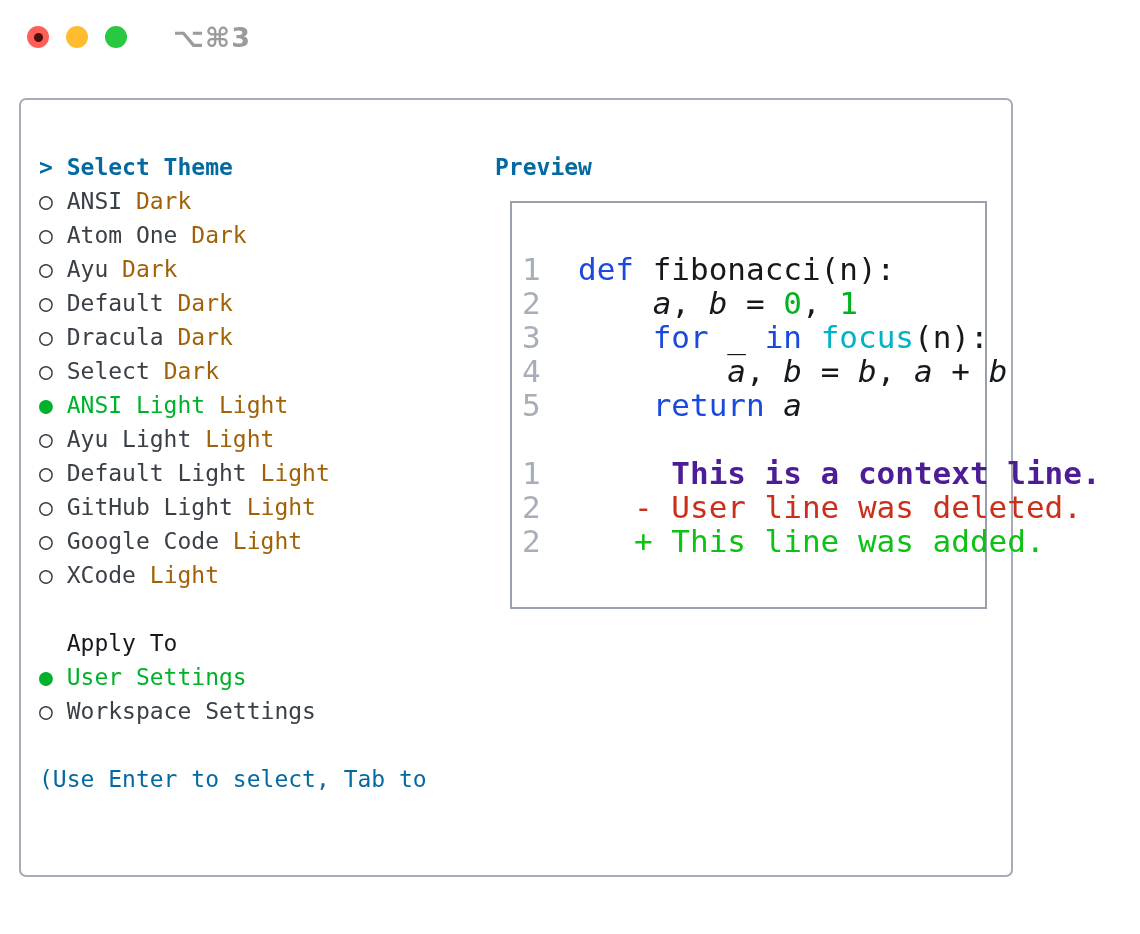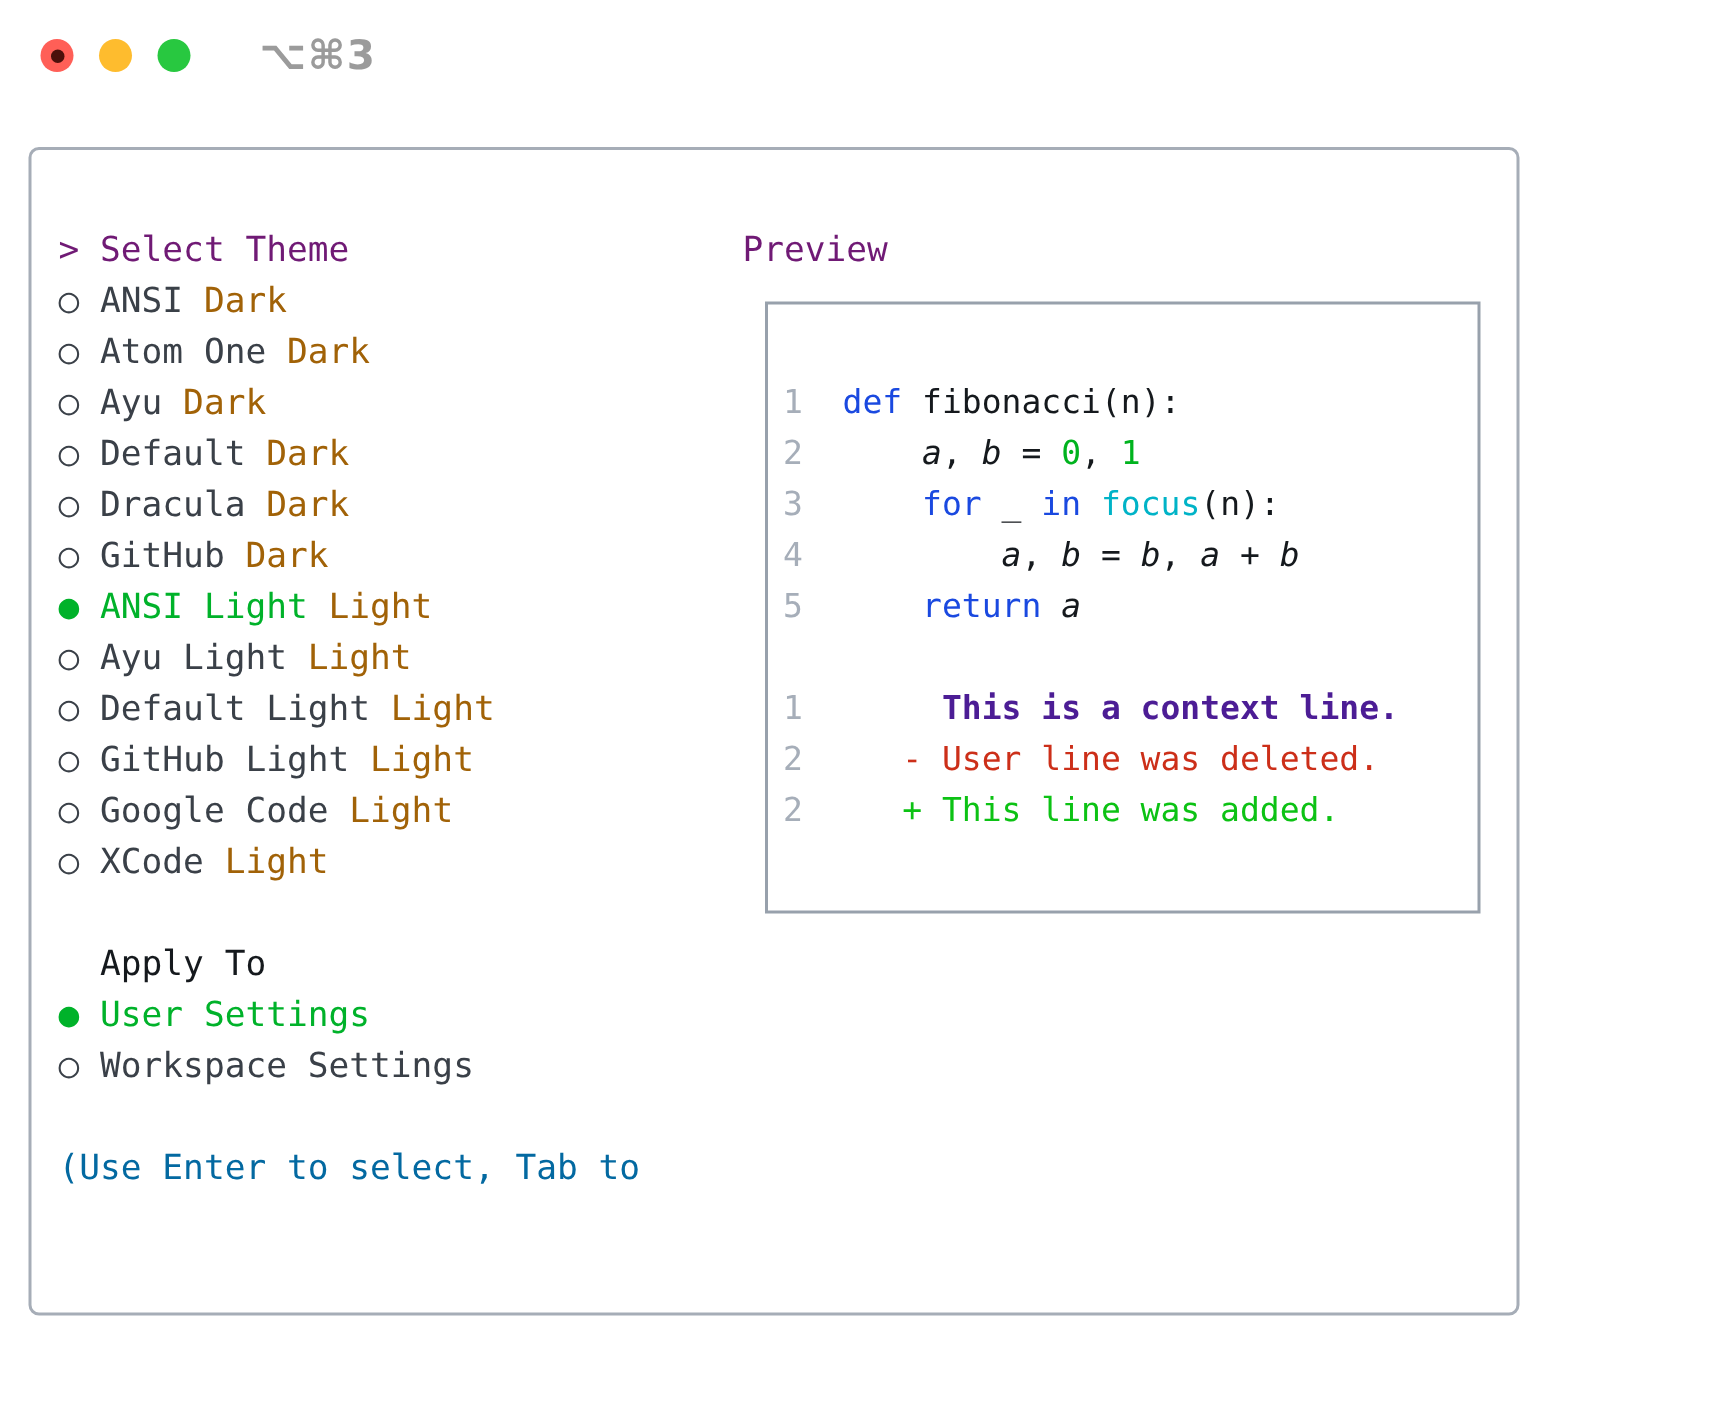--- a/index.html
+++ b/index.html
@@ -19,32 +19,32 @@
 
   .panel { position:absolute; left:19px; top:98px; width:994px; height:779px;
            border:2px solid #a6adb7; border-radius:7px; background:#fff; }
 
   .line { height:34px; line-height:34px; font-size:23px; white-space:pre; }
   .blank { height:34px; }
 
   .col-left  { position:absolute; left:18px; top:50px; }
   .col-right { position:absolute; left:474px; top:50px; width:505px; }
 
-  .header { font-weight:400; color:#701a75; }
+  .header { font-weight:700; color:#0369a1; }
   .subheader { color:#15191d; padding-left:2ch; }
   .pfx { display:inline-block; width:2ch; }
   .opt .nm { color:#3a4048; }
   .opt .vt { color:#a16207; }
   .opt.sel .nm { color:#00b22a; }
   .opt .pfx.on { color:#00b22a; }
   .help .line { color:#0369a1; }
 
   .preview-box { margin-top:17px; margin-left:15px; width:477px; height:408px;
                  border:2px solid #98a1ac; background:#fff; padding:49px 0 0 10px; }
-  .pline { height:34px; line-height:34px; font-size:22px; white-space:pre; }
+  .pline { height:34px; line-height:34px; font-size:31px; white-space:pre; }
   .ln { display:inline-block; width:3ch; color:#a6aeb9; }
   .pl { color:#15191d; }
   .kw { color:#1a49e0; }
   .bi { color:#00b3c7; }
   .nu { color:#00b31e; }
   .va { color:#15191d; font-style:italic; }
   .gy { color:#4c1d95;font-weight:bold; }
   .rd { color:#cc2f19; }
   .gn { color:#0cc214; }
 </style>
@@ -62,21 +62,21 @@
 
 <div class="panel">
   <div class="col-left">
     <div class="line header"><span class="pfx">&gt;</span><span>Select Theme</span></div>
     <div id="theme-list">
         <div class="line opt"><span class="pfx">○</span><span class="nm">ANSI</span><span class="vt"> Dark</span></div>
         <div class="line opt"><span class="pfx">○</span><span class="nm">Atom One</span><span class="vt"> Dark</span></div>
         <div class="line opt"><span class="pfx">○</span><span class="nm">Ayu</span><span class="vt"> Dark</span></div>
         <div class="line opt"><span class="pfx">○</span><span class="nm">Default</span><span class="vt"> Dark</span></div>
         <div class="line opt"><span class="pfx">○</span><span class="nm">Dracula</span><span class="vt"> Dark</span></div>
-        <div class="line opt"><span class="pfx">○</span><span class="nm">GitHub</span><span class="vt"> Dark</span></div>
+        <div class="line opt"><span class="pfx">○</span><span class="nm">Select</span><span class="vt"> Dark</span></div>
         <div class="line opt sel"><span class="pfx on">●</span><span class="nm">ANSI Light</span><span class="vt"> Light</span></div>
         <div class="line opt"><span class="pfx">○</span><span class="nm">Ayu Light</span><span class="vt"> Light</span></div>
         <div class="line opt"><span class="pfx">○</span><span class="nm">Default Light</span><span class="vt"> Light</span></div>
         <div class="line opt"><span class="pfx">○</span><span class="nm">GitHub Light</span><span class="vt"> Light</span></div>
         <div class="line opt"><span class="pfx">○</span><span class="nm">Google Code</span><span class="vt"> Light</span></div>
         <div class="line opt"><span class="pfx">○</span><span class="nm">XCode</span><span class="vt"> Light</span></div>
       </div>
     <div class="blank"></div>
     <div class="line subheader">Apply To</div>
     <div id="apply-list">

